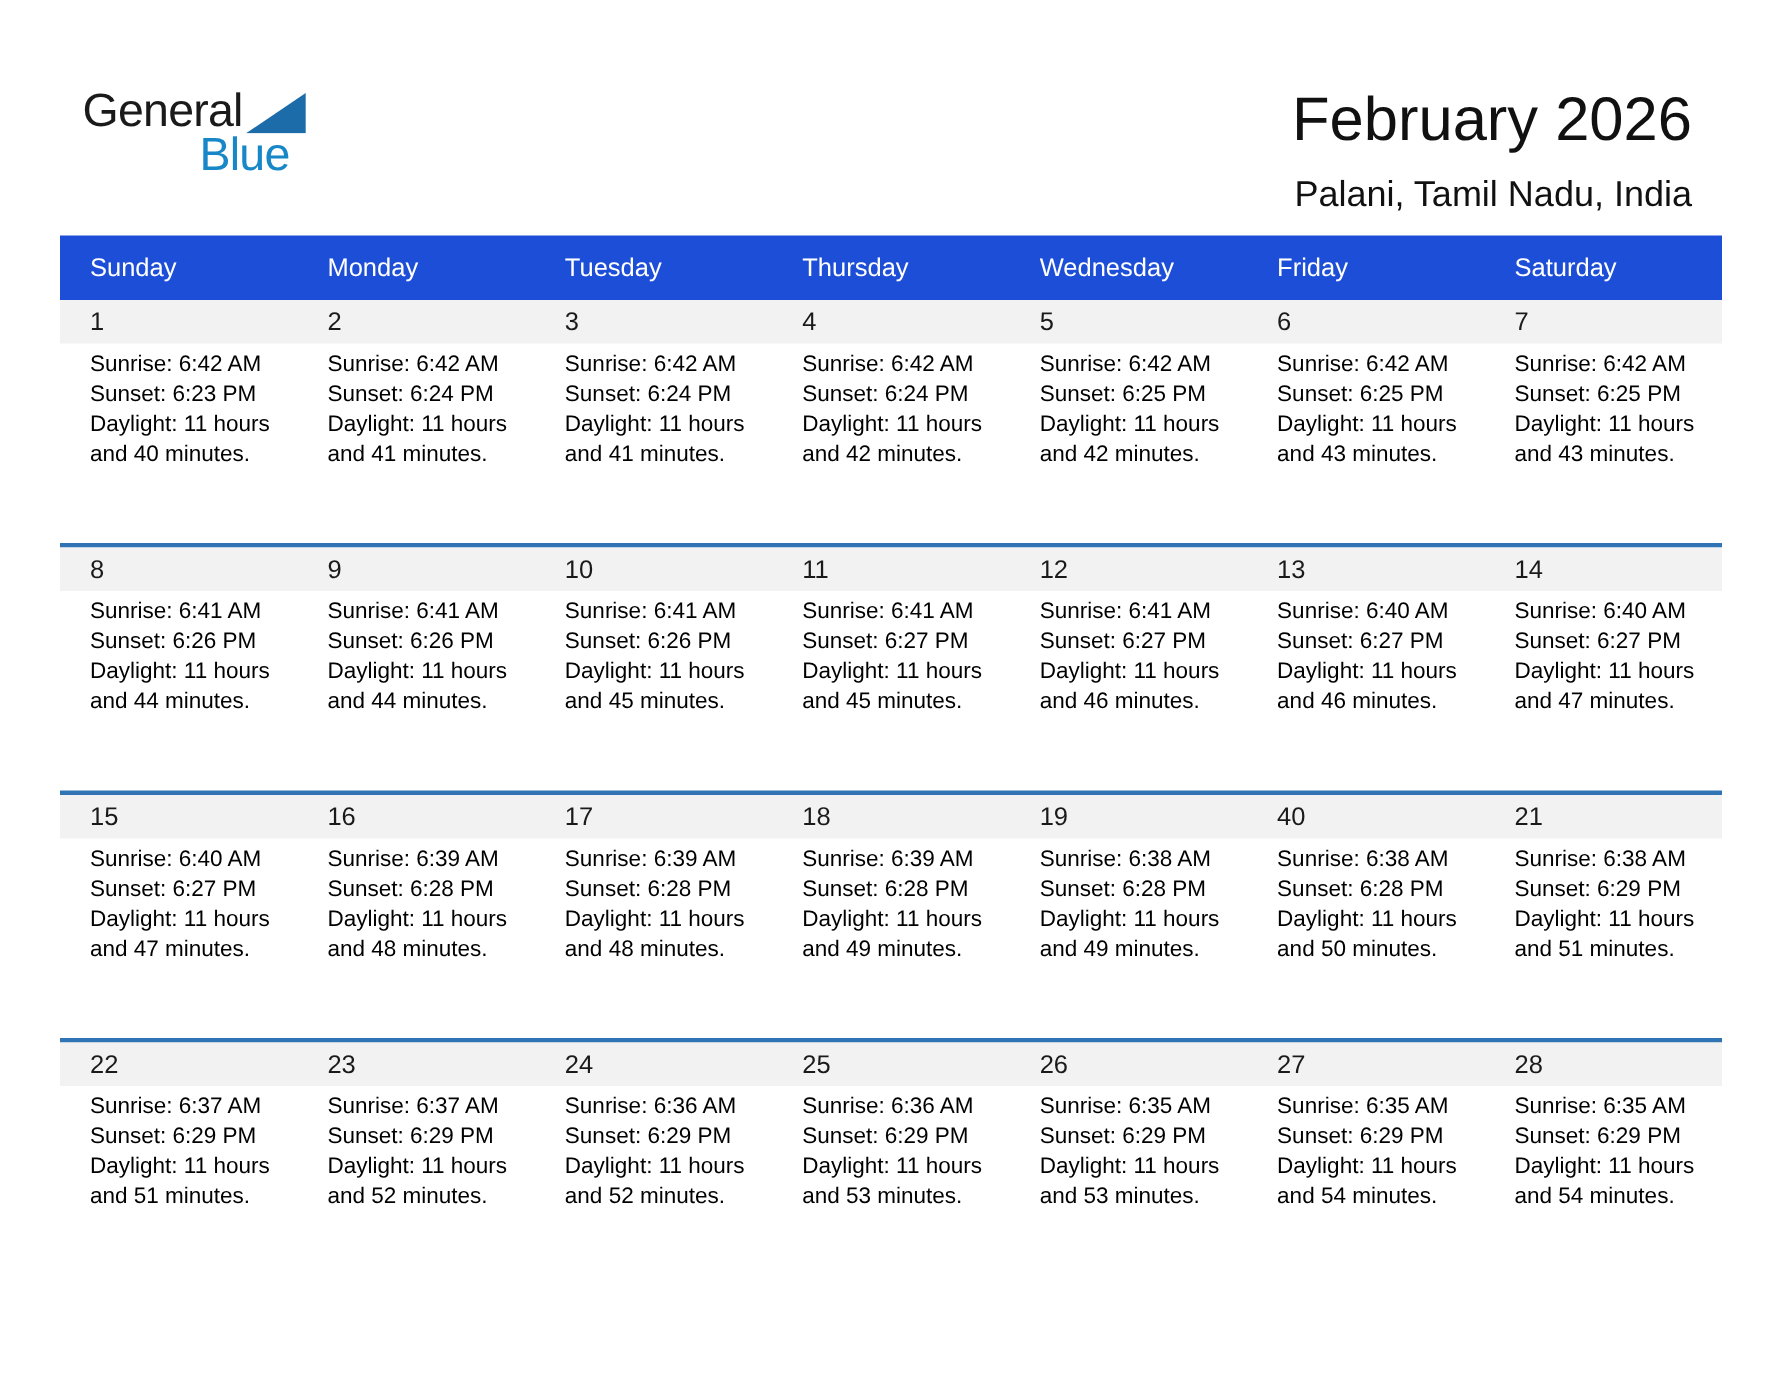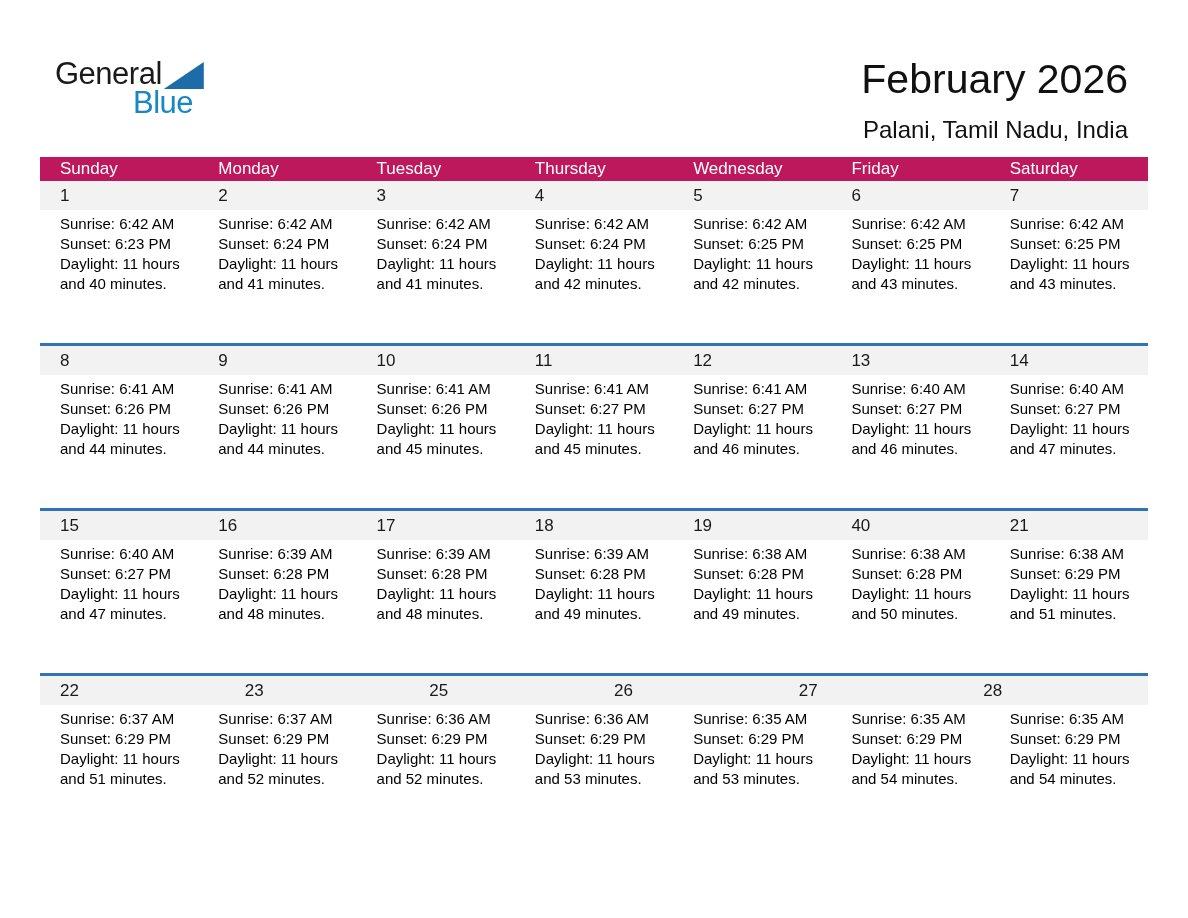--- a/index.html
+++ b/index.html
@@ -67,22 +67,22 @@
 
   
   .calendar {
     position: absolute;
     left: 40px;
     top: 157px;
     width: 1108px;
   }
   .weekday-row {
     display: flex;
-    background: #be185d;
-    height: 24px;
+    background: #1d4ed8;
+    height: 43px;
   }
   .weekday-cell {
     flex: 1 1 0;
     color: #ffffff;
     font-size: 17px;
     font-weight: 400;
     padding-left: 20px;
     display: flex;
     align-items: center;
   }
@@ -305,20 +305,21 @@
               <div>Sunset: 6:29 PM</div>
               <div>Daylight: 11 hours</div>
               <div>and 51 minutes.</div>
             </div>
           </div>
         </div>
         <div class="week-row">
           <div class="day-band">
             <div class="day-number">22</div>
             <div class="day-number">23</div>
+            <div class="day-number">24</div>
             <div class="day-number">25</div>
             <div class="day-number">26</div>
             <div class="day-number">27</div>
             <div class="day-number">28</div>
           </div>
           <div class="details-band">
             <div class="day-details">
               <div>Sunrise: 6:37 AM</div>
               <div>Sunset: 6:29 PM</div>
               <div>Daylight: 11 hours</div>

